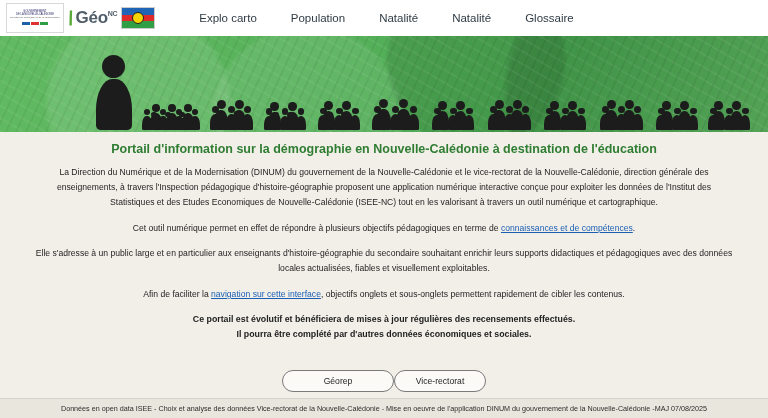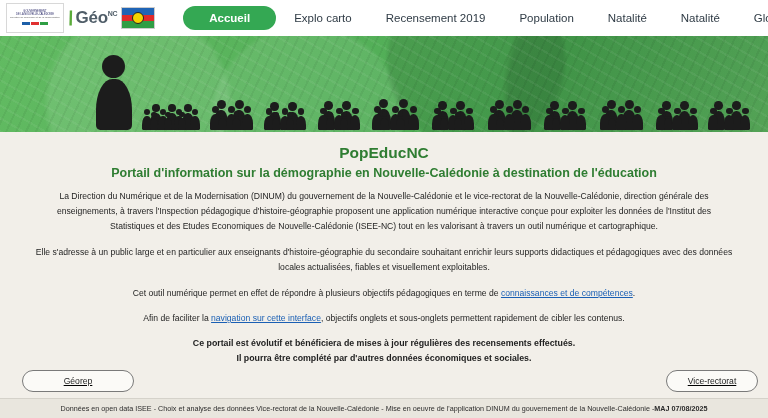--- a/index.html
+++ b/index.html
@@ -184,26 +184,25 @@
   .bold-block {
     font-size: 8.8px;
     font-weight: bold;
     line-height: 1.7;
     margin-top: 4px;
   }
 
   
   .btn-row {
     position: absolute;
-    left: 12px; right: 0;
+    left: 0; right: 0;
     bottom: 26px;
     display: flex;
-    justify-content: space-between;
+    justify-content: center;
     padding: 0 10px;
-    text-decoration: underline;
   }
   .pill {
     width: 112px;
     text-align: center;
     font-size: 8.6px;
     padding: 5px 0;
     border: 1px solid #7a7a7a;
     border-radius: 14px;
     background: #fbfaf7;
     cursor: pointer;
@@ -217,21 +216,21 @@
     left: 0; right: 0; bottom: 0;
     height: 20px;
     background: #e9e6de;
     border-top: 1px solid #d5d2ca;
     display: flex;
     align-items: center;
     justify-content: center;
     font-size: 7.2px;
     color: #2b2b2b;
   }
-  .footer b { font-weight: bold; }
+  .footer b { font-weight: normal; }
 </style>
 </head>
 <body>
 
 <div class="navbar">
   <div class="logo-block">
 
     <div class="gov-logo">
       <div class="gl1">GOUVERNEMENT</div>
       <div class="gl2">DE LA NOUVELLE-CALÉDONIE</div>
@@ -250,23 +249,21 @@
 
     <div class="flag-logo">
       <div class="f1"></div>
         <div class="f2"></div>
         <div class="f3"></div>
       <div class="disc"></div>
     </div>
   </div>
 
   <div class="nav-items">
-    <div class="nav-item active">Accueil</div>
     <div class="nav-item">Explo carto</div>
-    <div class="nav-item">Recensement 2019</div>
     <div class="nav-item">Population</div>
     <div class="nav-item">Natalité</div>
     <div class="nav-item">Natalité</div>
     <div class="nav-item">Glossaire</div>
   </div>
 </div>
 
 <div class="hero">
   <div class="hero-map"></div>
   <div class="figures" id="figures">
@@ -567,29 +564,28 @@
         <div class="body" style="width:10.36px;height:14.8px"></div>
       </div>
       <div class="fig" style="left: 740px; width: 10.36px;">
         <div class="head" style="width:6.66px;height:6.66px"></div>
         <div class="body" style="width:10.36px;height:14.8px"></div>
       </div>
     </div>
 </div>
 
 <div class="content">
-  <div class="title">PopEducNC</div>
   <div class="subtitle">Portail d'information sur la démographie en Nouvelle-Calédonie à destination de l'éducation</div>
 
   <div class="para">La Direction du Numérique et de la Modernisation (DINUM) du gouvernement de la Nouvelle-Calédonie et le vice-rectorat de la Nouvelle-Calédonie, direction générale des enseignements, à travers l'Inspection pédagogique d'histoire-géographie proposent une application numérique interactive conçue pour exploiter les données de l'Institut des Statistiques et des Etudes Economiques de Nouvelle-Calédonie (ISEE-NC) tout en les valorisant à travers un outil numérique et cartographique.</div>
-  <div class="para">Elle s'adresse à un public large et en particulier aux enseignants d'histoire-géographie du secondaire souhaitant enrichir leurs supports didactiques et pédagogiques avec des données locales actualisées, fiables et visuellement exploitables.</div>
-
   <div class="para tight">
     <span>Cet outil numérique permet en effet de répondre à plusieurs objectifs pédagogiques en terme de </span><span class="link">connaissances et de compétences</span><span>.</span>
   </div>
+
+  <div class="para">Elle s'adresse à un public large et en particulier aux enseignants d'histoire-géographie du secondaire souhaitant enrichir leurs supports didactiques et pédagogiques avec des données locales actualisées, fiables et visuellement exploitables.</div>
 
   <div class="para tight">
     <span>Afin de faciliter la </span><span class="link">navigation sur cette interface</span><span>, objectifs onglets et sous-onglets permettent rapidement de cibler les contenus.</span>
   </div>
 
   <div class="bold-block">
     <div>Ce portail est évolutif et bénéficiera de mises à jour régulières des recensements effectués.</div>
     <div>Il pourra être complété par d'autres données économiques et sociales.</div>
   </div>
 </div>

